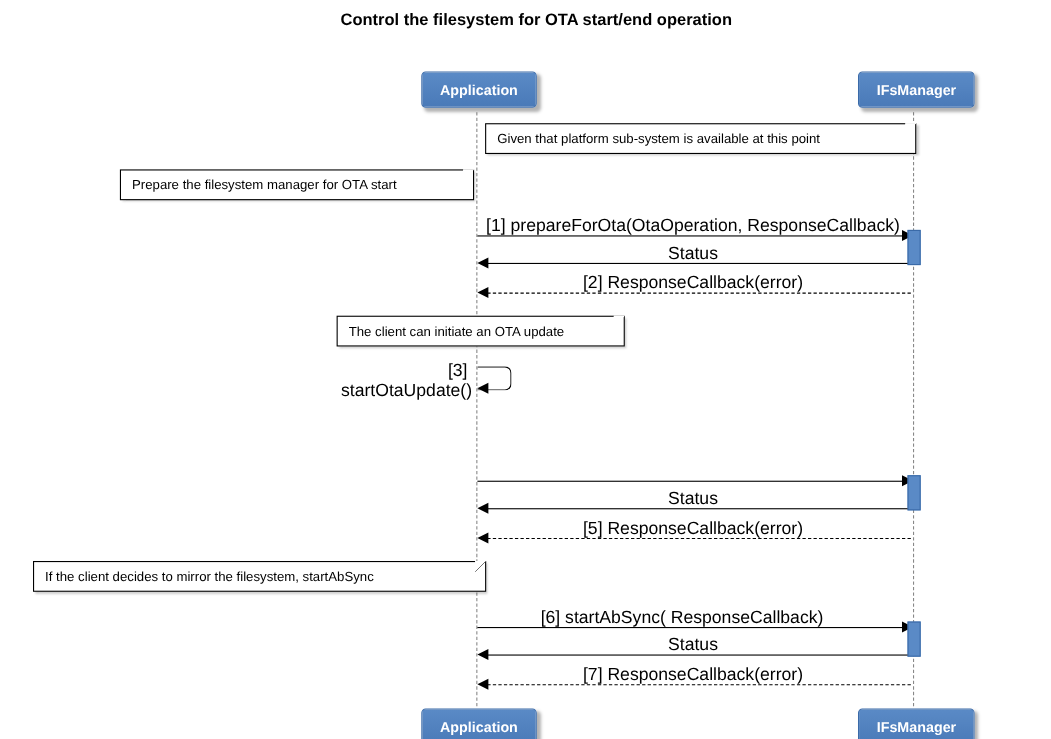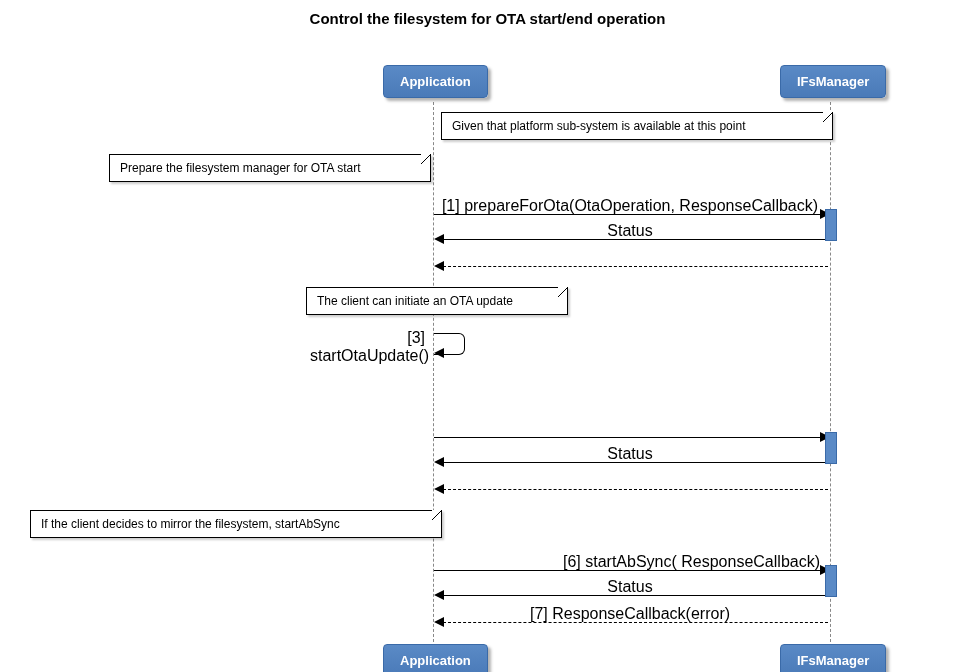--- a/index.html
+++ b/index.html
@@ -133,44 +133,46 @@
 
   <div class="msg-label" style="left:430px; top:160px; width:380px;">[1] prepareForOta(OtaOperation, ResponseCallback)</div>
   <div class="arrow-line" style="left:424px; top:177px; width:386px;"></div>
   <div class="arrow-head-r" style="left:810px; top:172px;"></div>
   <div class="activation" style="left:815px; top:172px; height:30px;"></div>
 
   <div class="msg-label" style="left:430px; top:185px; width:380px;">Status</div>
   <div class="arrow-line" style="left:433px; top:202px; width:382px;"></div>
   <div class="arrow-head-l" style="left:424px; top:197px;"></div>
 
+  <div class="msg-label" style="left:430px; top:212px; width:380px;">[2] ResponseCallback(error)</div>
   <div class="arrow-line dashed" style="left:433px; top:229px; width:385px;"></div>
   <div class="arrow-head-l" style="left:424px; top:224px;"></div>
 
   <div class="note" style="left:296px; top:250px; width:240px;">The client can initiate an OTA update</div>
 
   <div class="msg-label" style="left:300px; top:292px; width:115px; text-align:right;">[3] startOtaUpdate()</div>
   <div class="self-loop" style="left:424px; top:296px; width:30px; height:20px;"></div>
   <div class="arrow-head-l" style="left:424px; top:311px;"></div>
 
 
   <div class="arrow-line" style="left:424px; top:400px; width:386px;"></div>
   <div class="arrow-head-r" style="left:810px; top:395px;"></div>
   <div class="activation" style="left:815px; top:395px; height:30px;"></div>
 
   <div class="msg-label" style="left:430px; top:408px; width:380px;">Status</div>
   <div class="arrow-line" style="left:433px; top:425px; width:382px;"></div>
   <div class="arrow-head-l" style="left:424px; top:420px;"></div>
 
+  <div class="msg-label" style="left:430px; top:435px; width:380px;">[5] ResponseCallback(error)</div>
   <div class="arrow-line dashed" style="left:433px; top:452px; width:385px;"></div>
   <div class="arrow-head-l" style="left:424px; top:447px;"></div>
 
   <div class="note" style="left:20px; top:473px; width:390px;">If the client decides to mirror the filesystem, startAbSync</div>
 
-  <div class="msg-label" style="left:430px; top:516px; width:380px;text-align:right;">[6] startAbSync( ResponseCallback)</div>
+  <div class="msg-label" style="left:420px; top:516px; width:380px;">[6] startAbSync( ResponseCallback)</div>
   <div class="arrow-line" style="left:424px; top:533px; width:386px;"></div>
   <div class="arrow-head-r" style="left:810px; top:528px;"></div>
   <div class="activation" style="left:815px; top:528px; height:30px;"></div>
 
   <div class="msg-label" style="left:430px; top:541px; width:380px;">Status</div>
   <div class="arrow-line" style="left:433px; top:558px; width:382px;"></div>
   <div class="arrow-head-l" style="left:424px; top:553px;"></div>
 
   <div class="msg-label" style="left:430px; top:568px; width:380px;">[7] ResponseCallback(error)</div>
   <div class="arrow-line dashed" style="left:433px; top:585px; width:385px;"></div>

